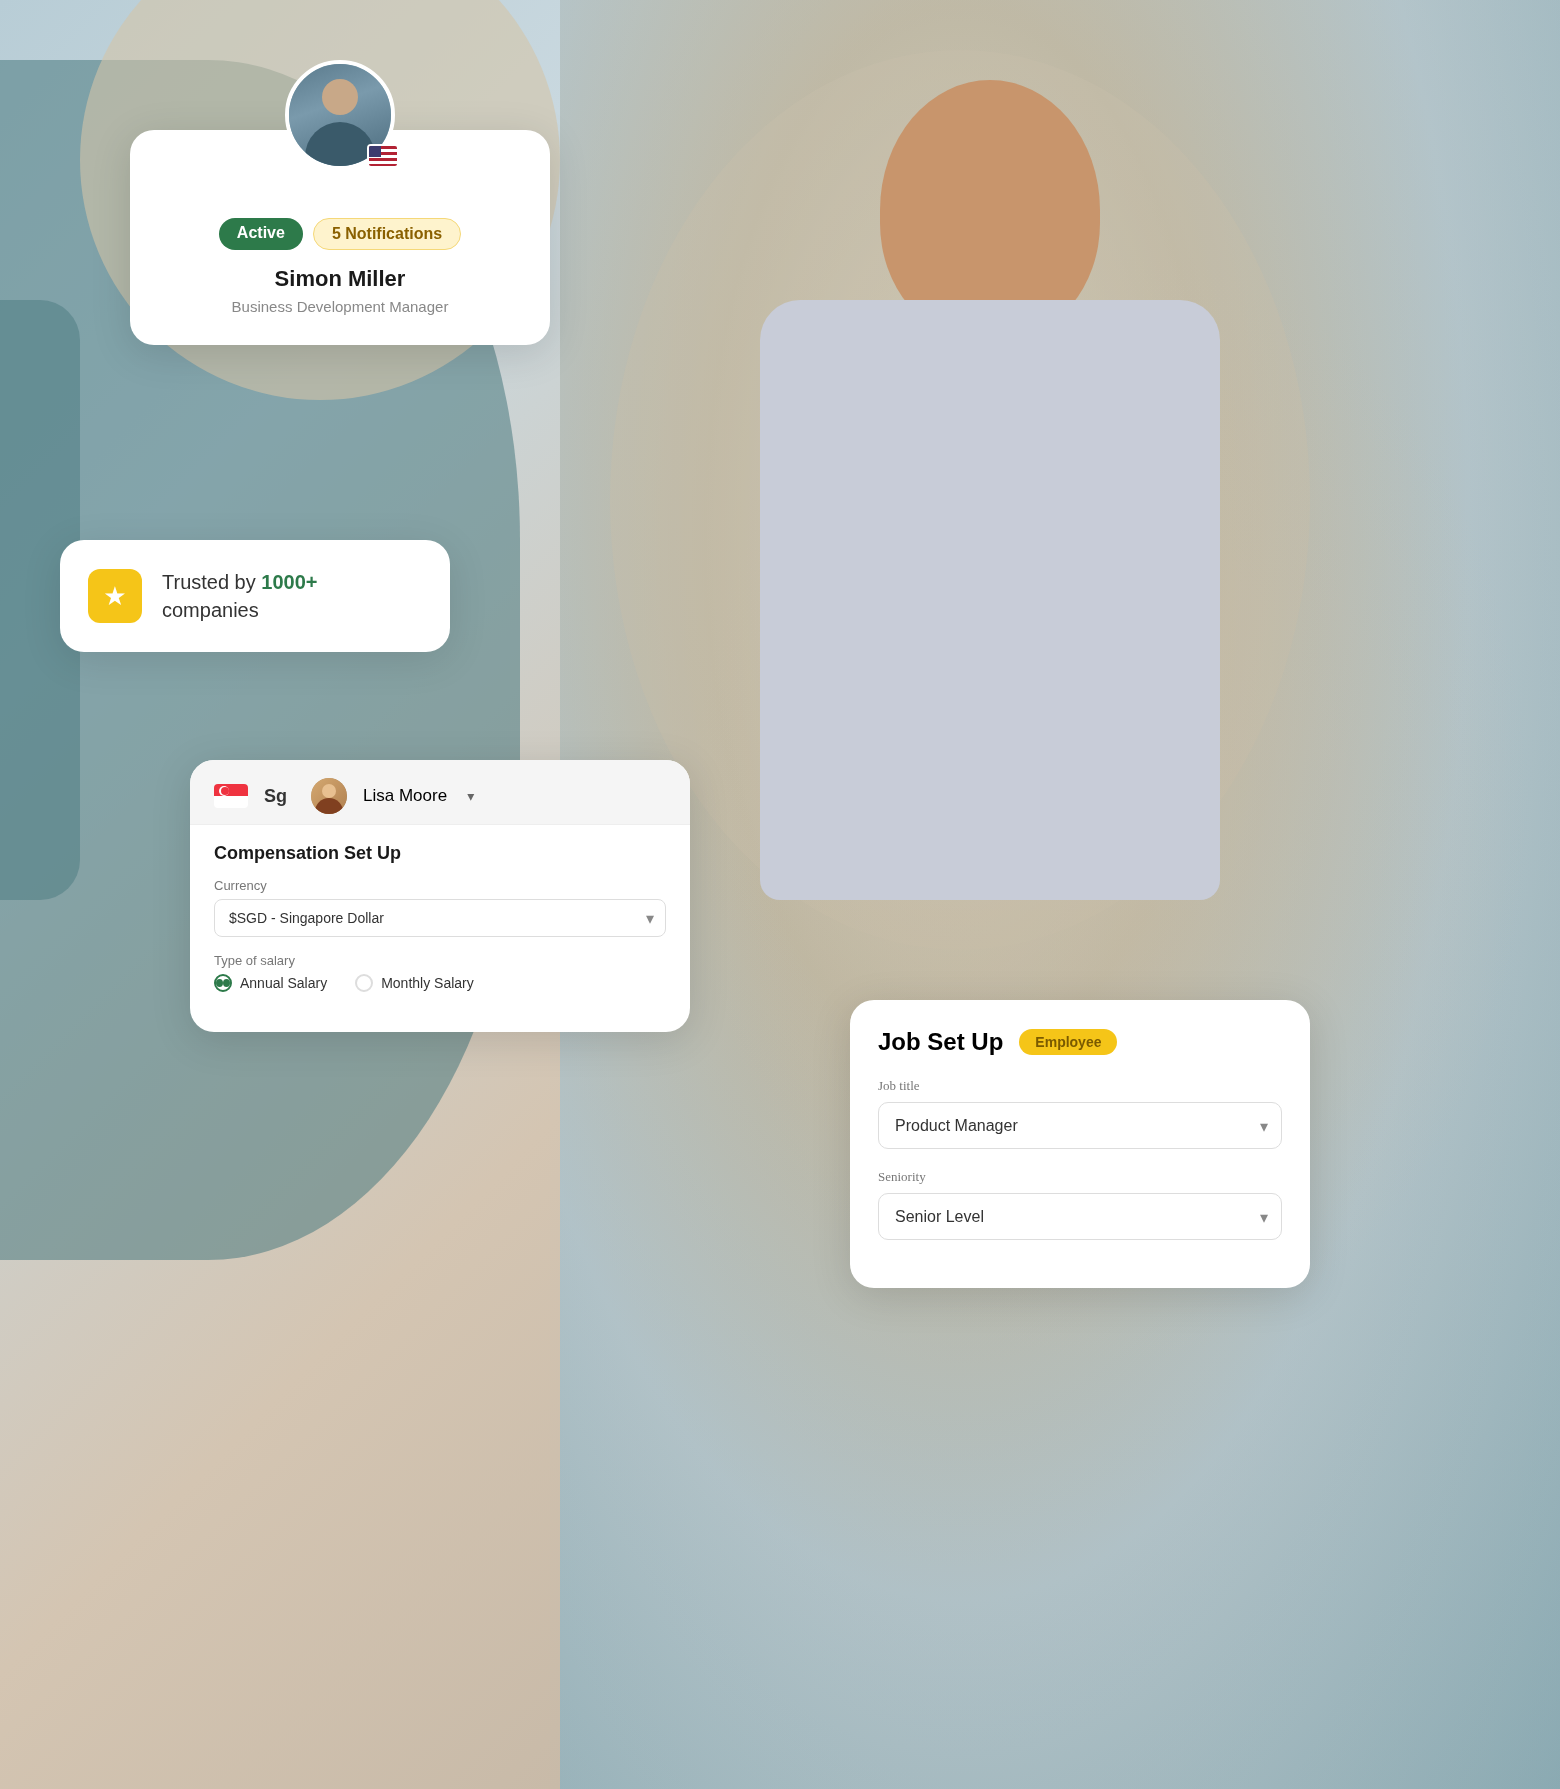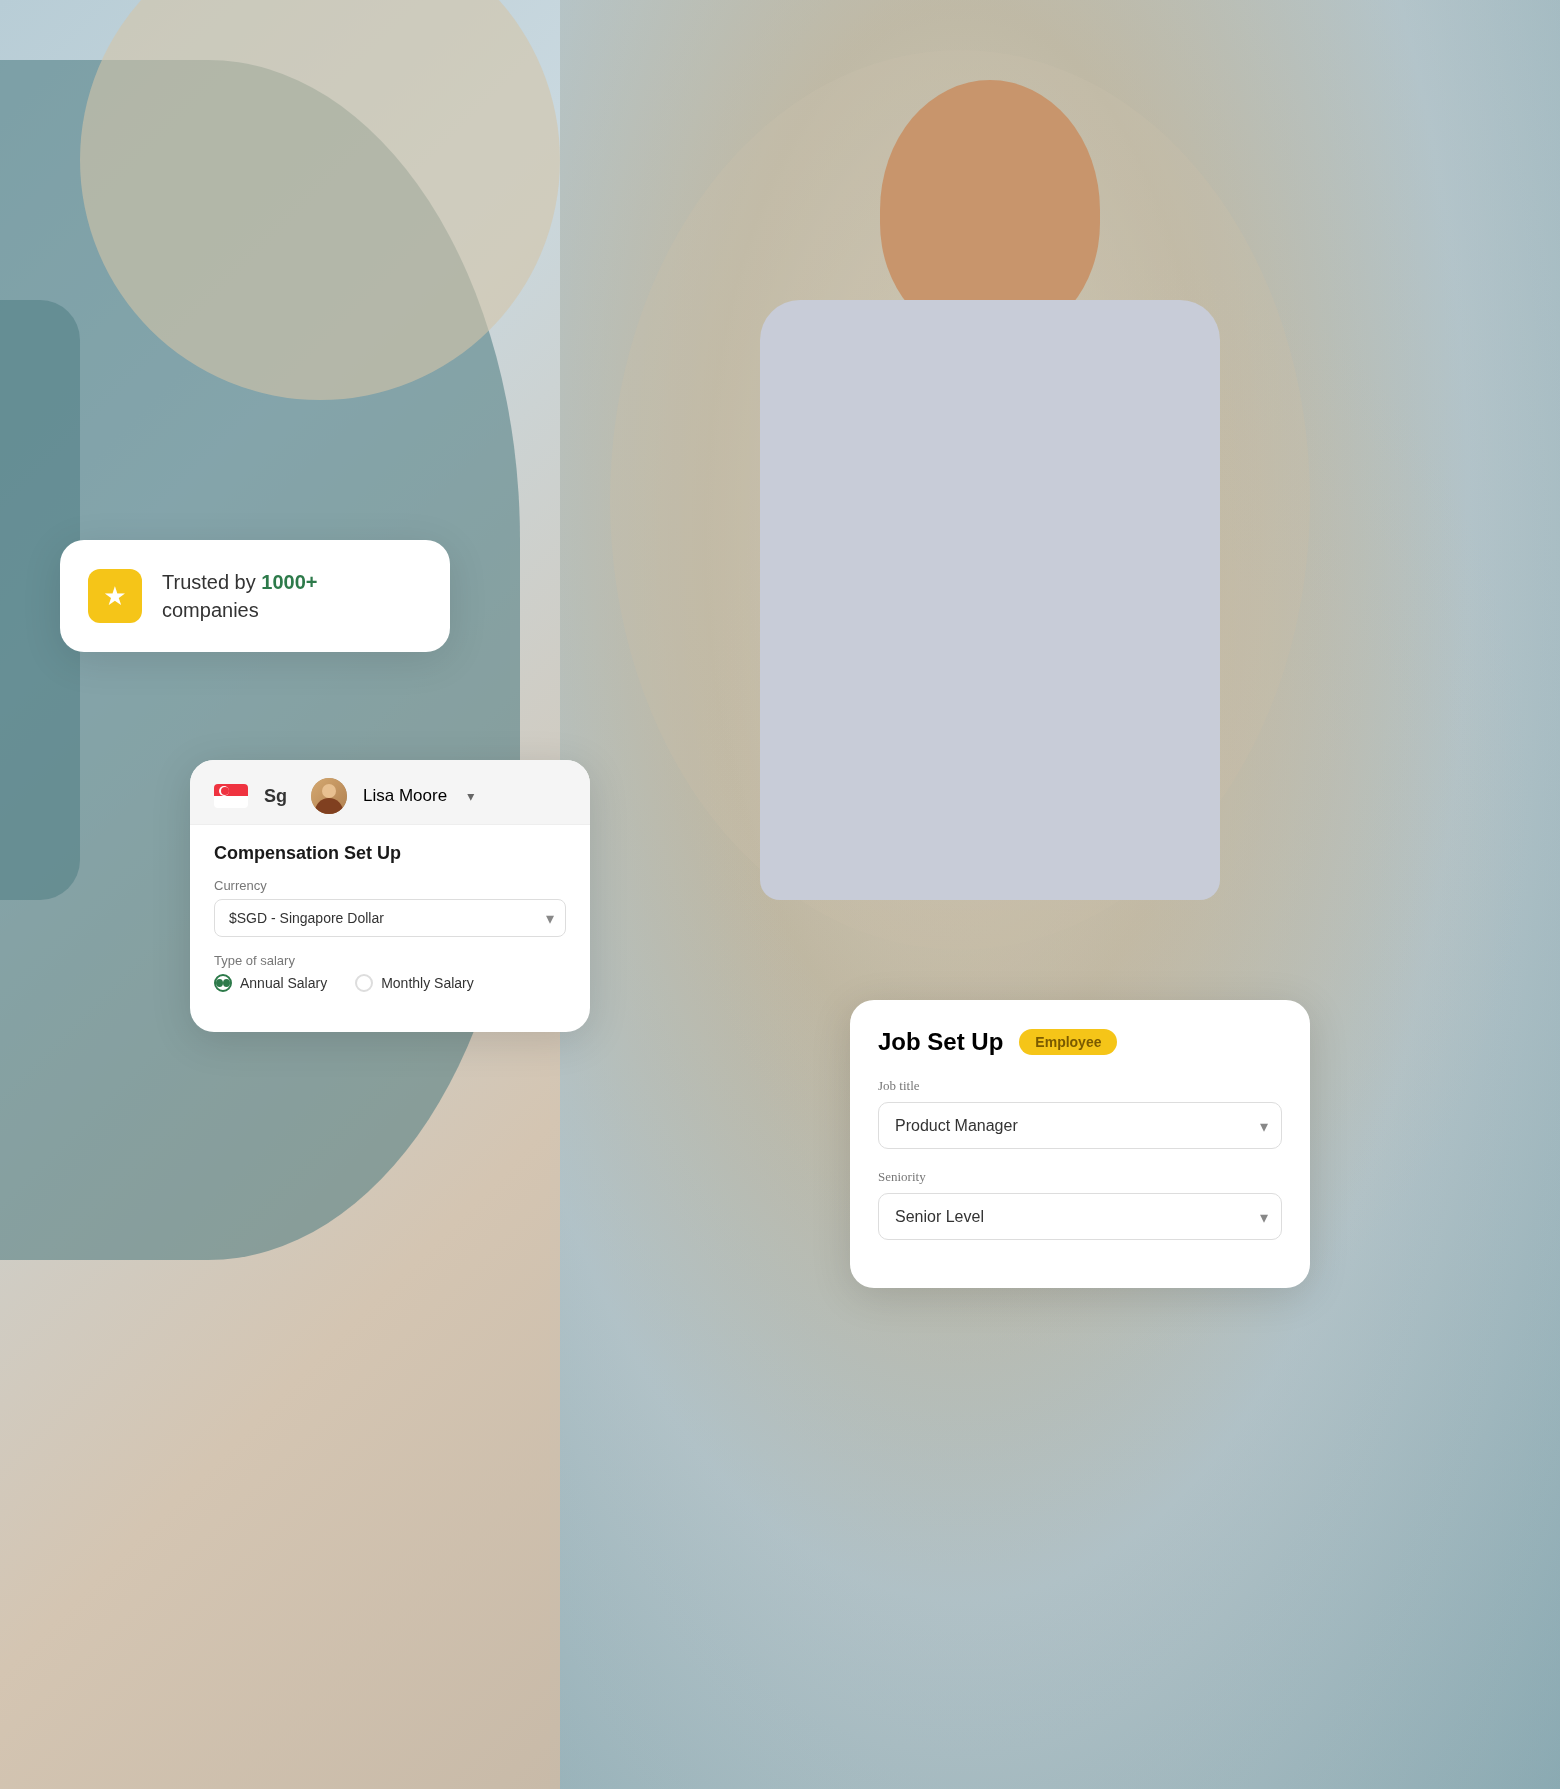--- a/index.html
+++ b/index.html
@@ -225,21 +225,21 @@
     .trusted-highlight {
       color: #2d7a4a;
       font-weight: 700;
     }
 
     
     .compensation-card {
       position: absolute;
       top: 760px;
       left: 190px;
-      width: 400px;
+      width: 500px;
       background: #fff;
       border-radius: 24px;
       padding: 0 0 24px 0;
       box-shadow: 0 8px 40px rgba(0,0,0,0.13);
       overflow: hidden;
     }
 
     .comp-header-bar {
       background: #f5f5f5;
       padding: 18px 24px 10px 24px;
@@ -655,20 +655,40 @@
     <div class="woman-silhouette">
       <div class="woman-hair"></div>
       <div class="woman-head"></div>
       <div class="woman-body"></div>
     </div>
   </div>
 </div>
 
 <div class="cards-layer">
 
+  <div class="profile-card">
+    <div class="profile-avatar-wrap">
+      <div class="profile-avatar">
+        <div class="avatar-placeholder"></div>
+      </div>
+      <div class="flag-badge">
+        <div class="flag-us-top"></div>
+        <div class="flag-us-canton"></div>
+      </div>
+    </div>
+    <div class="card-profile-spacer"></div>
+
+    <div class="profile-badges">
+      <span class="badge-active">Active</span>
+      <span class="badge-notifications">5 Notifications</span>
+    </div>
+
+    <div class="profile-name">Simon Miller</div>
+    <div class="profile-title">Business Development Manager</div>
+  </div>
 
   <div class="trusted-card">
     <div class="bookmark-icon">
       <span style="font-size:26px; color:#fff;">★</span>
     </div>
     <div class="trusted-text">
       <span>Trusted by </span><span class="trusted-highlight">1000+</span><br>
       <span>companies</span>
     </div>
   </div>

